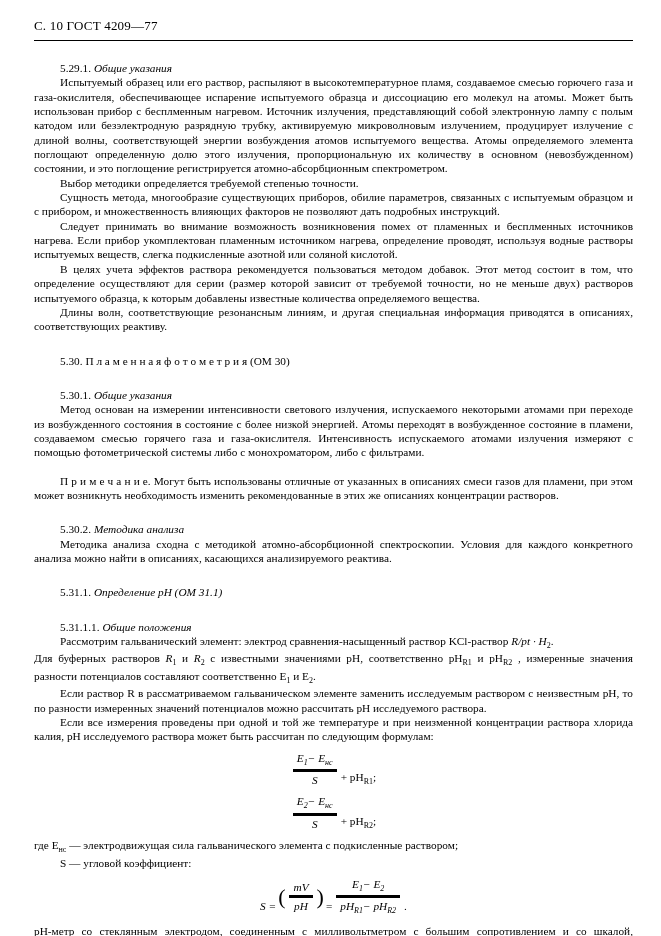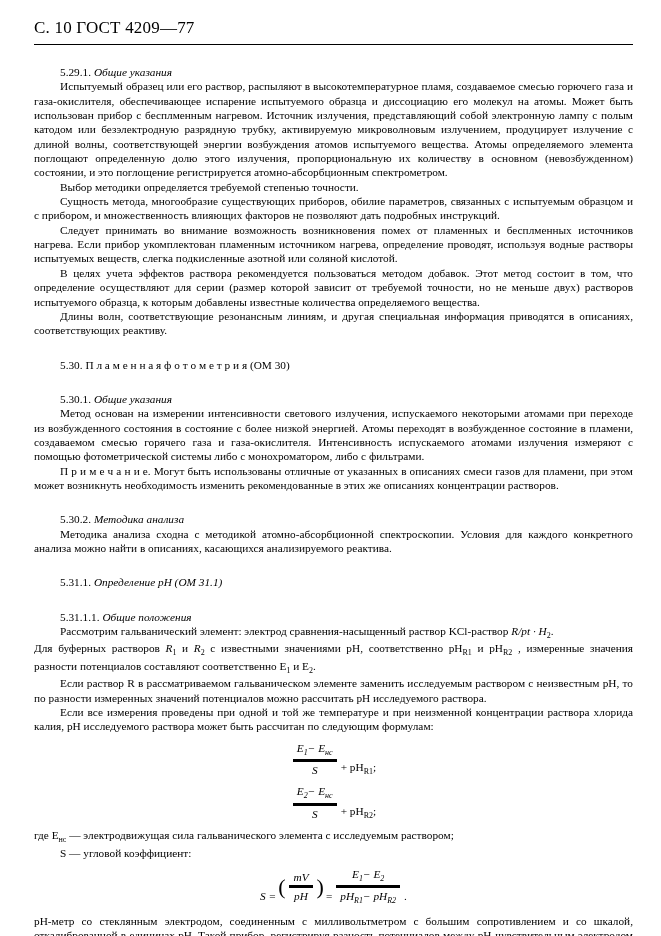--- a/index.html
+++ b/index.html
@@ -14,21 +14,21 @@
   .page {
     position: relative;
     width: 661px;
     height: 936px;
     background: #ffffff;
     box-sizing: border-box;
     padding: 18px 28px 10px 34px;
     overflow: hidden;
   }
   .header {
-    font-size: 17px;
+    font-size: 13px;
     letter-spacing: 0.2px;
     margin: 0 0 6px 0;
     white-space: nowrap;
   }
   .rule {
     border: 0;
     border-top: 1px solid #000;
     margin: 2px 0 10px 0;
   }
   .content {
@@ -127,21 +127,21 @@
       <span>П л а м е н н а я   ф о т о м е т р и я  (ОМ 30)</span>
     </p>
 
     <p class="sec">
       <span>5.30.1.</span>
       <span class="italic">Общие указания</span>
     </p>
 
     <p>Метод основан на измерении интенсивности светового излучения, испускаемого некоторыми атомами при переходе из возбужденного состояния в состояние с более низкой энергией. Атомы переходят в возбужденное состояние в пламени, создаваемом смесью горячего газа и газа-окислителя. Интенсивность испускаемого атомами излучения измеряют с помощью  фотометрической системы либо с монохроматором, либо с фильтрами.</p>
 
-    <p class="note" style="margin-top:0">П р и м е ч а н и е. Могут быть использованы отличные от указанных в описаниях смеси газов для пламени, при этом может возникнуть необходимость изменить рекомендованные в этих же описаниях концентрации растворов.</p>
+    <p class="note" style="margin-top:14px">П р и м е ч а н и е. Могут быть использованы отличные от указанных в описаниях смеси газов для пламени, при этом может возникнуть необходимость изменить рекомендованные в этих же описаниях концентрации растворов.</p>
 
     <p class="sec" style="">
       <span>5.30.2.</span>
       <span class="italic">Методика анализа</span>
     </p>
 
     <p>Методика анализа сходна с методикой атомно-абсорбционной спектроскопии. Условия для каждого конкретного анализа можно найти в описаниях, касающихся анализируемого реактива.</p>
 
     <p class="sec">
       <span>5.31.1.</span>
@@ -187,21 +187,21 @@
         <span class="frac">
           <span class="num"><span>E</span><span class="sub">2</span><span>− E</span><span class="sub">нс</span></span>
           <span class="den">S</span>
         </span>
         <span class="midtext"><span>+ pH</span><span class="sub">R</span><span class="sub">2</span><span>;</span></span>
       </span>
     </div>
 
     <p class="noind">
       <span>где E</span><span class="sub">нс</span>
-      <span>— электродвижущая сила гальванического элемента с исследуемым раствором;</span>
+      <span>— электродвижущая сила гальванического элемента с подкисленные раствором;</span>
     </p>
     <p class="list-line">S — угловой коэффициент:</p>
 
     <div class="formula-block">
       <span class="formula-inner">
         <span class="midtext italic">S =</span>
         <span class="paren-big">(</span>
         <span class="frac">
           <span class="num">mV</span>
           <span class="den">pH</span>

